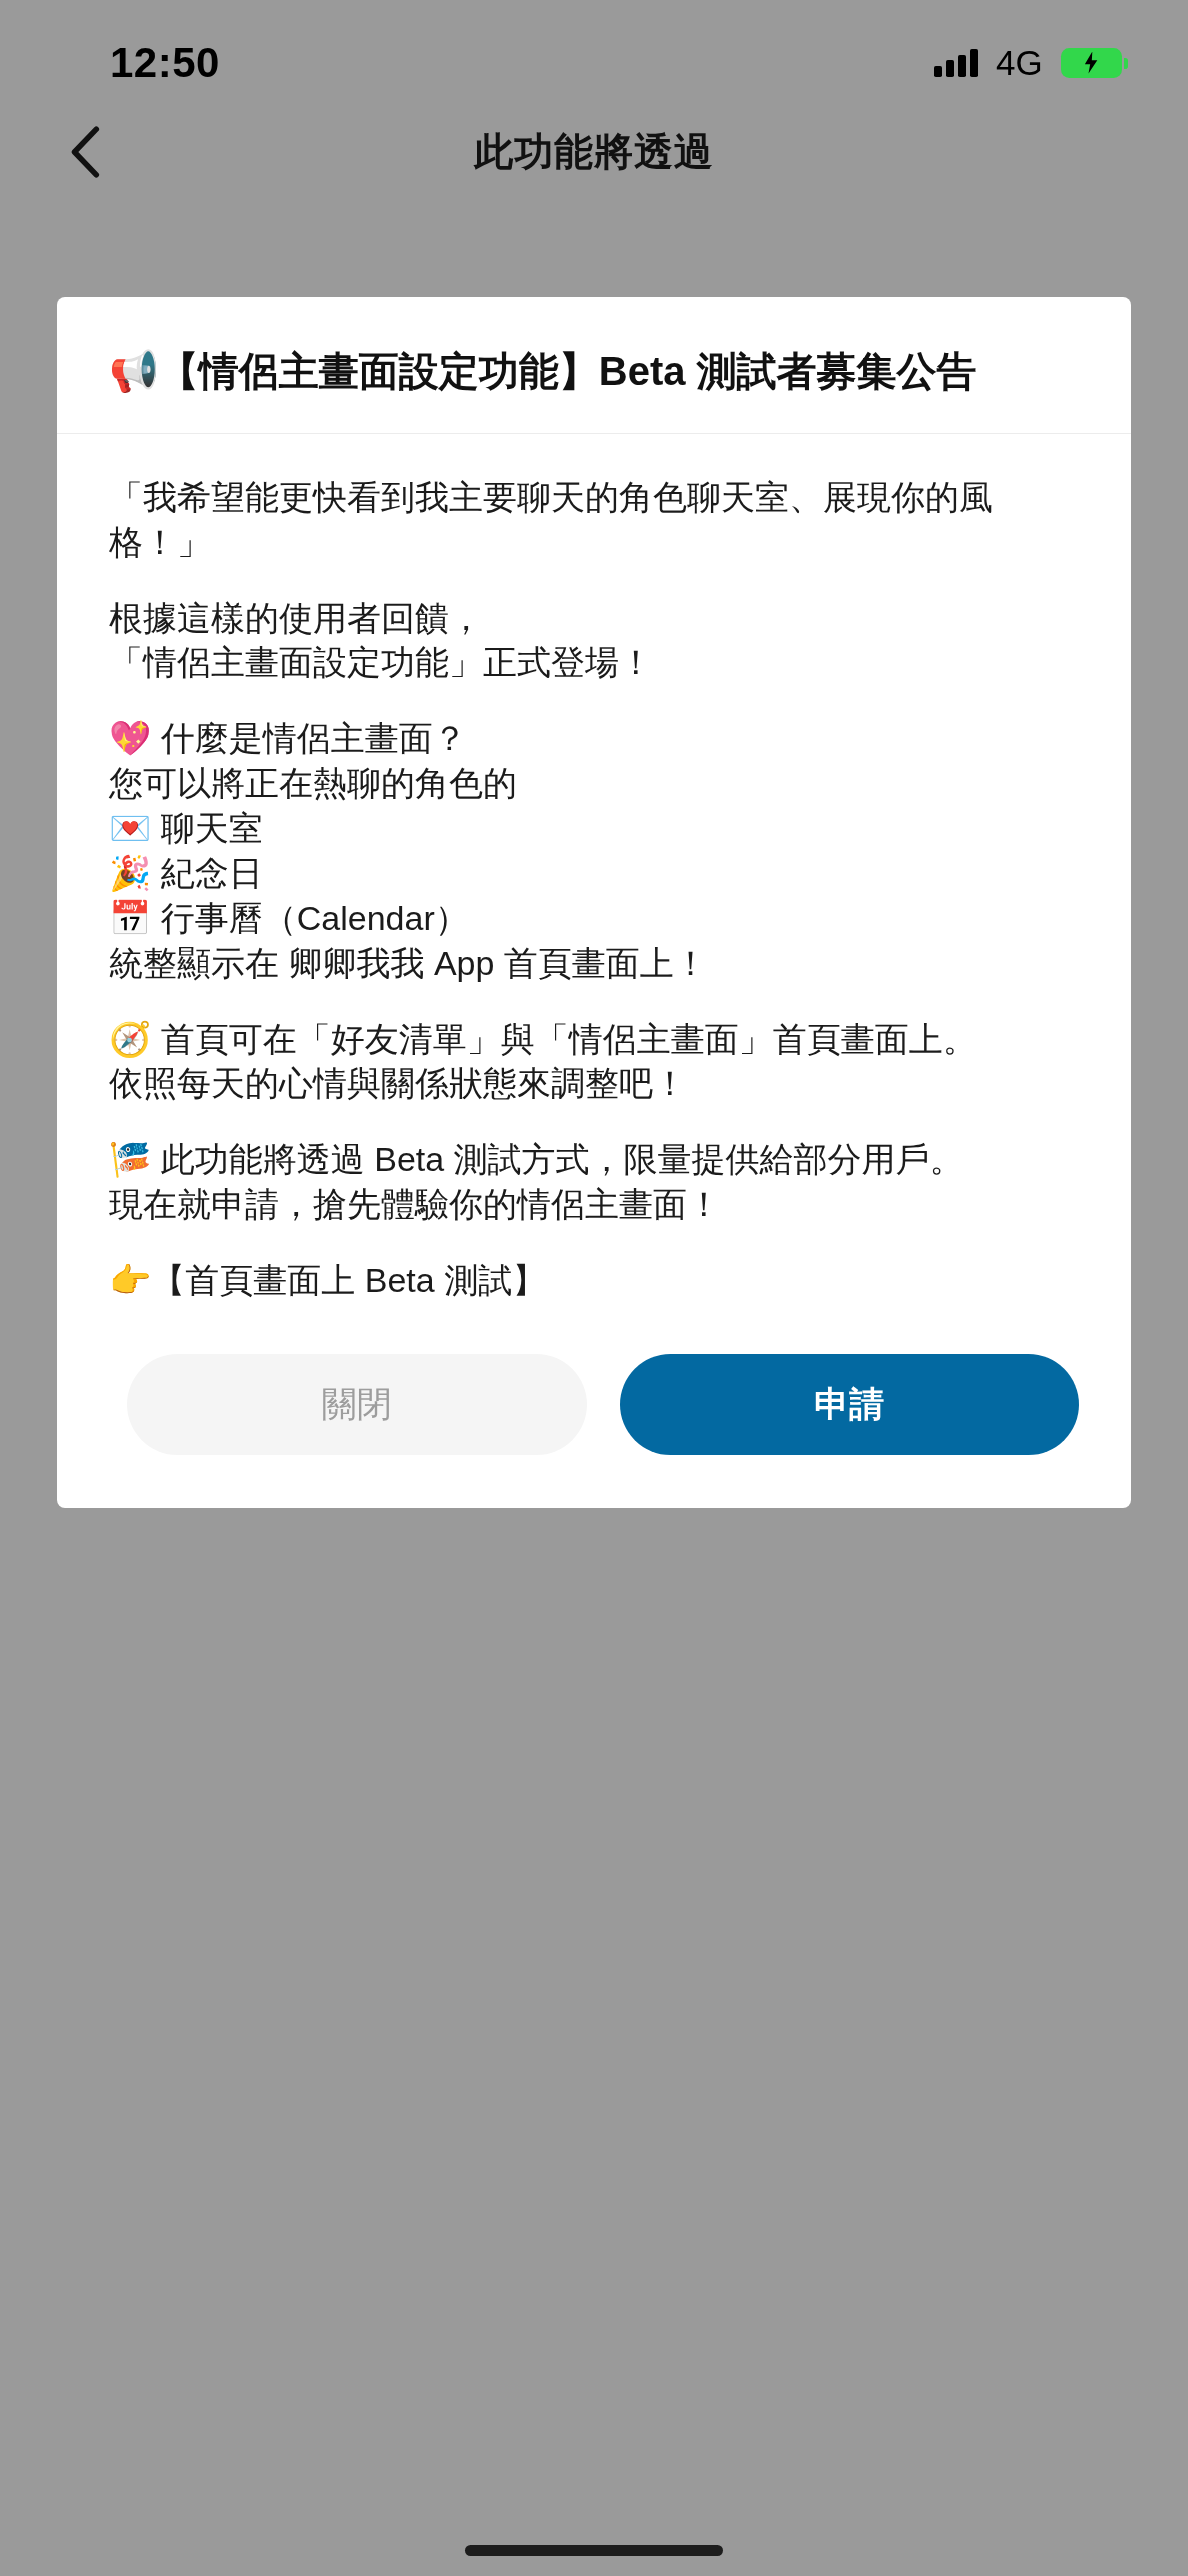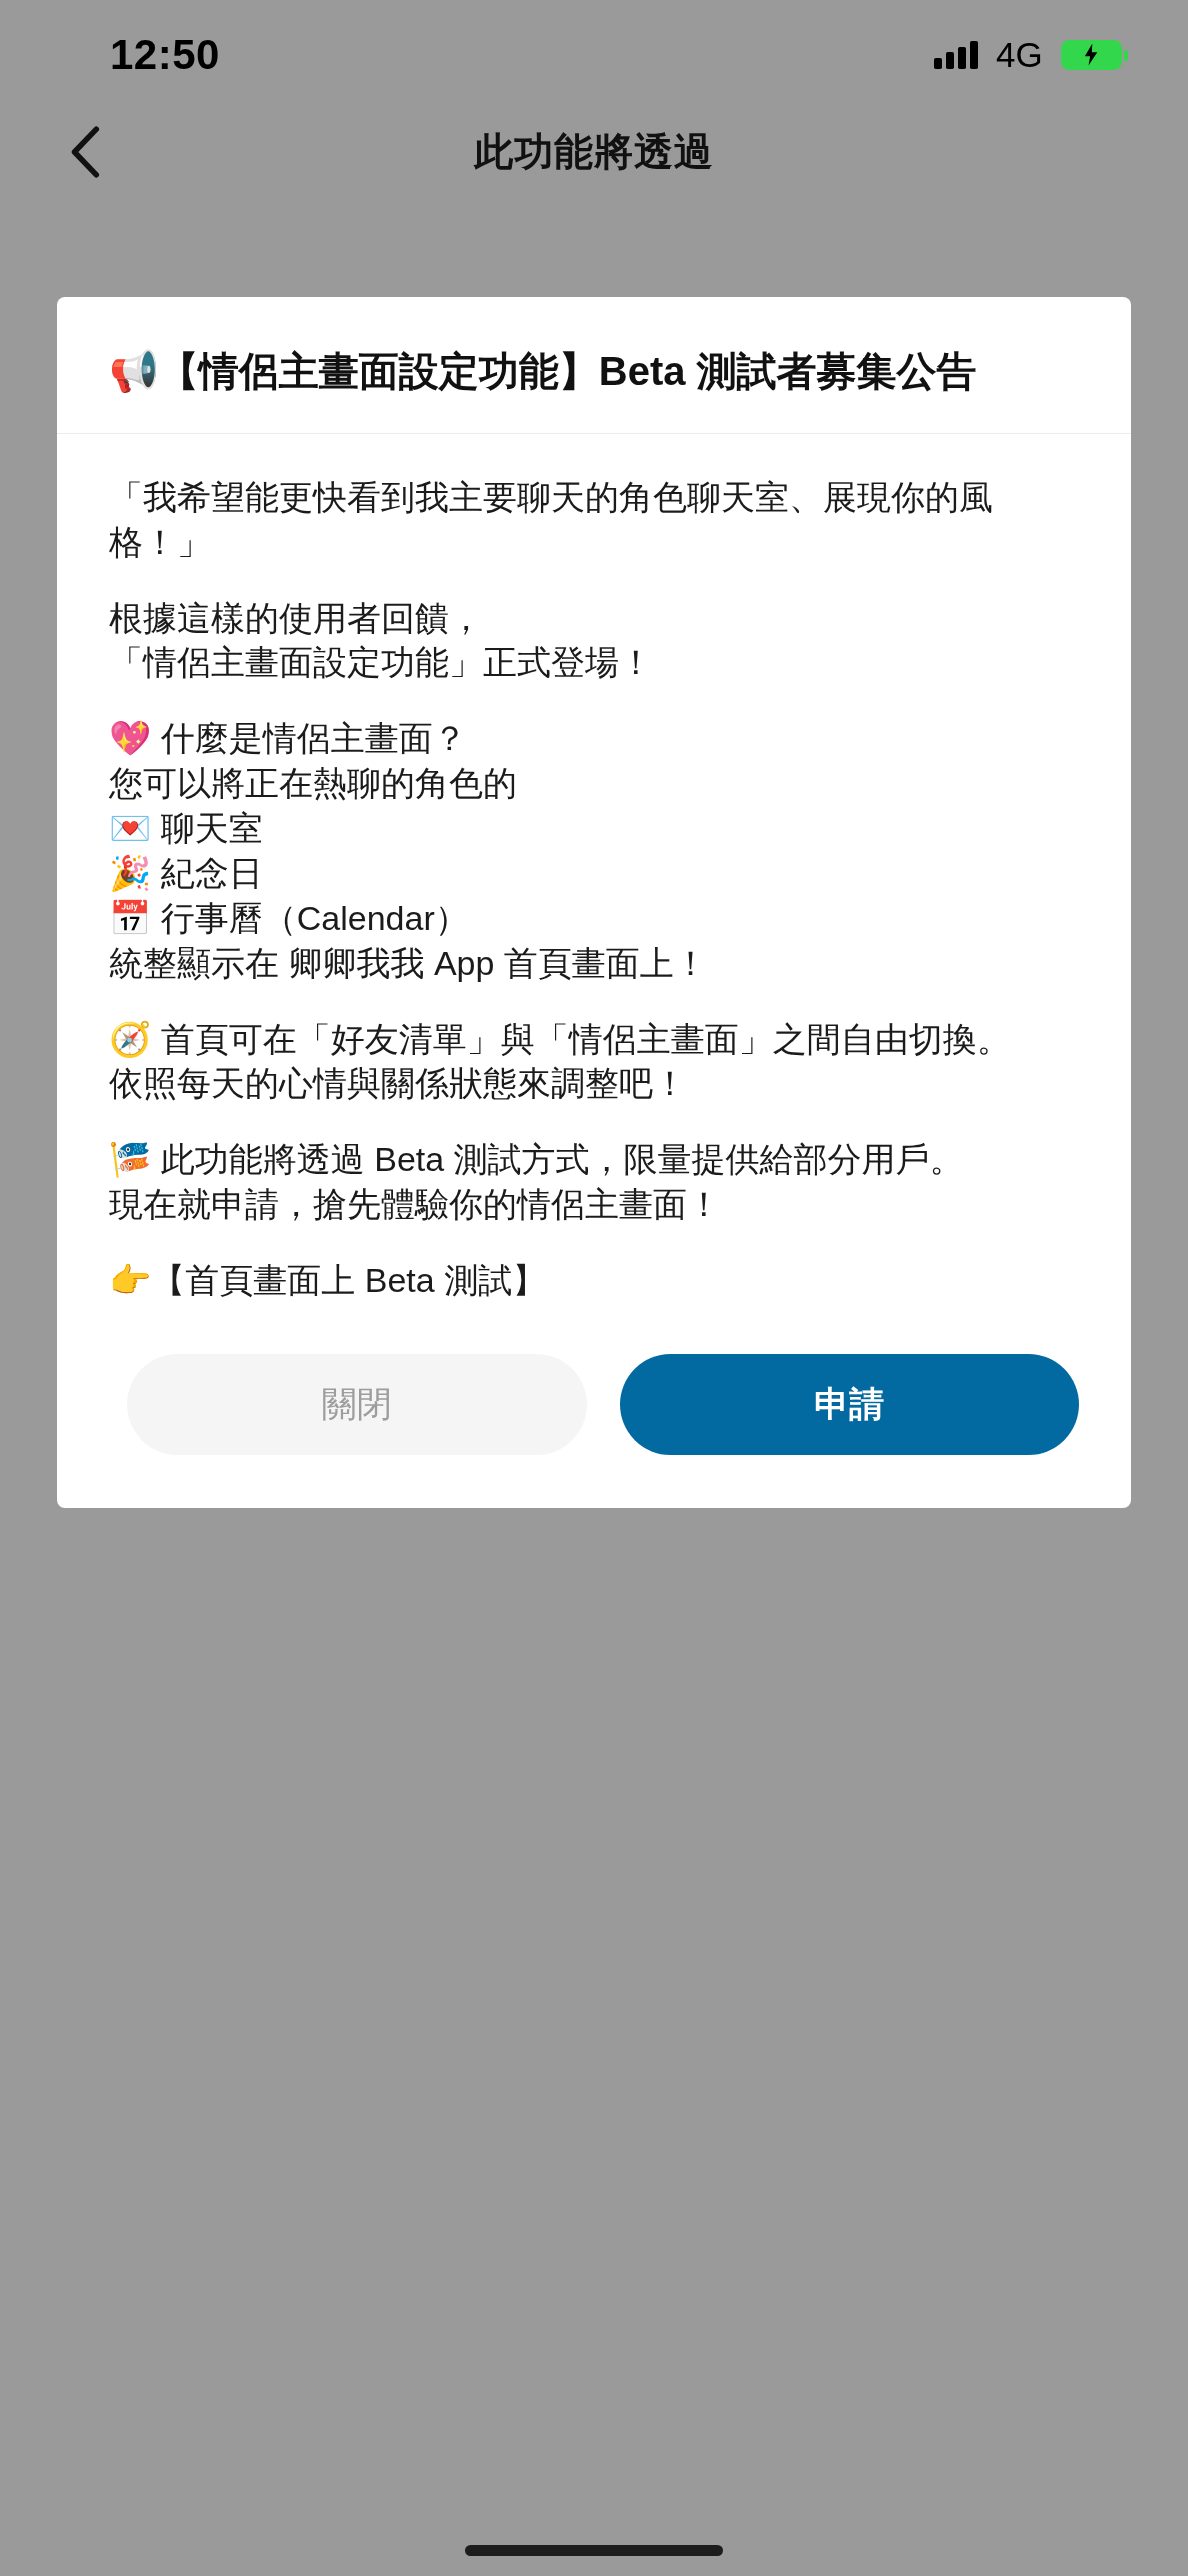--- a/index.html
+++ b/index.html
@@ -12,21 +12,21 @@
     background: #9a9a9a;
     font-family: "Liberation Sans", sans-serif;
     -webkit-font-smoothing: antialiased;
     overflow: hidden;
     position: relative;
   }
 
   
   .status-bar {
     position: absolute;
-    top: 4px; left: 0;
+    top: 12px; left: 0;
     width: 1188px;
     height: 101px;
     display: flex;
     align-items: center;
     justify-content: space-between;
     padding: 0 66px;
     box-sizing: border-box;
   }
   .status-time {
     font-size: 42px;
@@ -232,21 +232,21 @@
   <div class="modal-body">
     <p class="para">「我希望能更快看到我主要聊天的角色聊天室、展現你的風格！」</p>
     <p class="para">根據這樣的使用者回饋，
 「情侶主畫面設定功能」正式登場！</p>
     <p class="para">💖 什麼是情侶主畫面？
 您可以將正在熱聊的角色的
 💌 聊天室
 🎉 紀念日
 📅 行事曆（Calendar）
 統整顯示在 卿卿我我 App 首頁畫面上！</p>
-    <p class="para">🧭 首頁可在「好友清單」與「情侶主畫面」之間自由切換。
+    <p class="para">🧭 首頁可在「好友清單」與「情侶主畫面」首頁畫面上。
 依照每天的心情與關係狀態來調整吧！</p>
     <p class="para">🎏 此功能將透過 Beta 測試方式，限量提供給部分用戶。
 現在就申請，搶先體驗你的情侶主畫面！</p>
     <p class="para">👉【首頁畫面上 Beta 測試】</p>
   </div>
   <div class="modal-actions">
     <button class="btn btn-close">關閉</button>
     <button class="btn btn-apply">申請</button>
   </div>
 </div>

